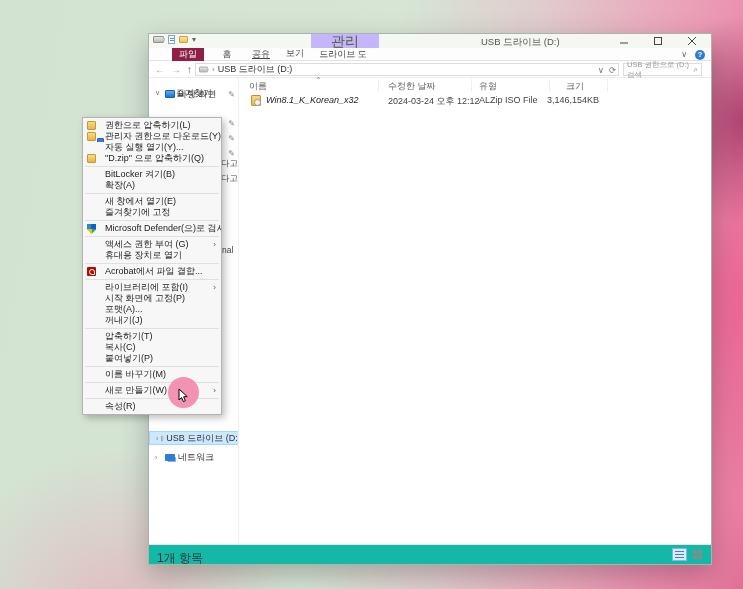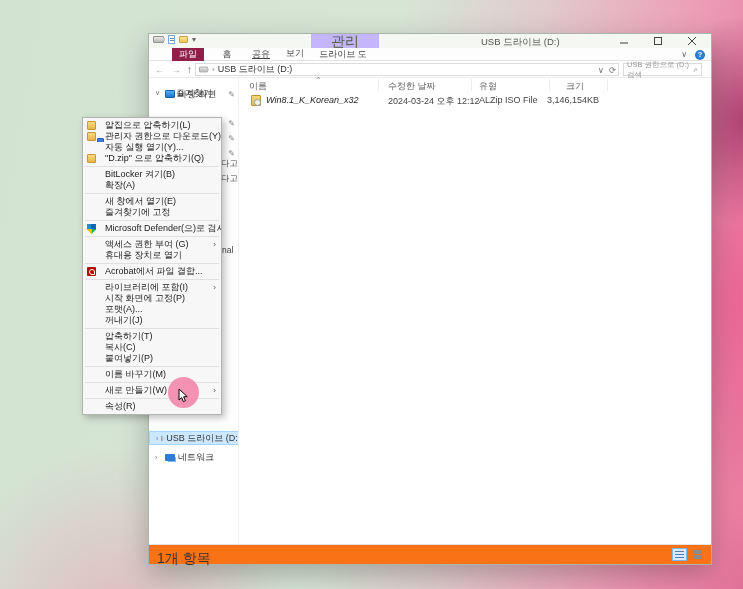--- a/index.html
+++ b/index.html
@@ -78,22 +78,22 @@
   .vline { position:absolute; top:1px; height:12px; width:1px; background:#eee; }
   .file-row { position:absolute; left:0; top:15px; width:100%; height:14px; font-size:9px; color:#444; }
   .file-row .cell { position:absolute; top:2px; white-space:nowrap; }
   .c-icon { left:12px; top:1px; }
   .c-name { left:27px; color:#1d1d1d;font-style:italic; }
   .c-date { left:149px; }
   .c-type { left:240px; }
   .c-size { left:300px; width:60px; text-align:right; }
 
   
-  .statusbar { position:absolute; left:0; bottom:0; width:100%; height:20px; background:#f97316;
-    border-top:1px solid #e4e4e4; font-size:14px; color:#333; }
+  .statusbar { position:absolute; left:0; bottom:0; width:100%; height:20px; background:#14b8a6;
+    border-top:1px solid #e4e4e4; font-size:12px; color:#333; }
   .status-text { position:absolute; left:8px; top:5px; }
   .view-toggles { position:absolute; right:6px; top:3px; display:flex; gap:3px; }
   .vt { width:15px; height:13px; border:1px solid transparent; display:flex; align-items:center; justify-content:center; }
   .vt.active { background:#d9ecff; border-color:#7ab8f0; }
 
   
   .ctxmenu { position:absolute; left:82px; top:117px; width:140px; z-index:50;
     background:#f7f7f7; border:1px solid #b3b3b3; box-shadow:3px 3px 7px rgba(0,0,0,.25);
     padding:2px 0; font-size:9px; color:#1a1a1a; }
   .menu-item { position:relative; height:11px; line-height:11px; padding-left:22px;
@@ -296,21 +296,21 @@
                 <rect x="0" y="5" width="4" height="4"></rect>
                 <rect x="5" y="5" width="4" height="4"></rect>
               </g>
             </svg>
         </div>
       </div>
     </div>
   </div>
 
   <div class="ctxmenu" id="ctxmenu">
-      <div class="menu-item"><span class="m-ico ico-alzip"></span><span>알집으로 압축하기(L)</span></div>
+      <div class="menu-item"><span class="m-ico ico-alzip"></span><span>권한으로 압축하기(L)</span></div>
       <div class="menu-item"><span class="m-ico ico-alzip admin"></span><span>관리자 권한으로 다운로드(Y)</span></div>
       <div class="menu-item"><span>자동 실행 열기(Y)...</span></div>
       <div class="menu-item"><span class="m-ico ico-alzip"></span><span>"D.zip" 으로 압축하기(Q)</span></div>
       <div class="menu-sep"></div>
       <div class="menu-item"><span>BitLocker 켜기(B)</span></div>
       <div class="menu-item bold"><span>확장(A)</span></div>
       <div class="menu-sep"></div>
       <div class="menu-item"><span>새 창에서 열기(E)</span></div>
       <div class="menu-item"><span>즐겨찾기에 고정</span></div>
       <div class="menu-sep"></div>

